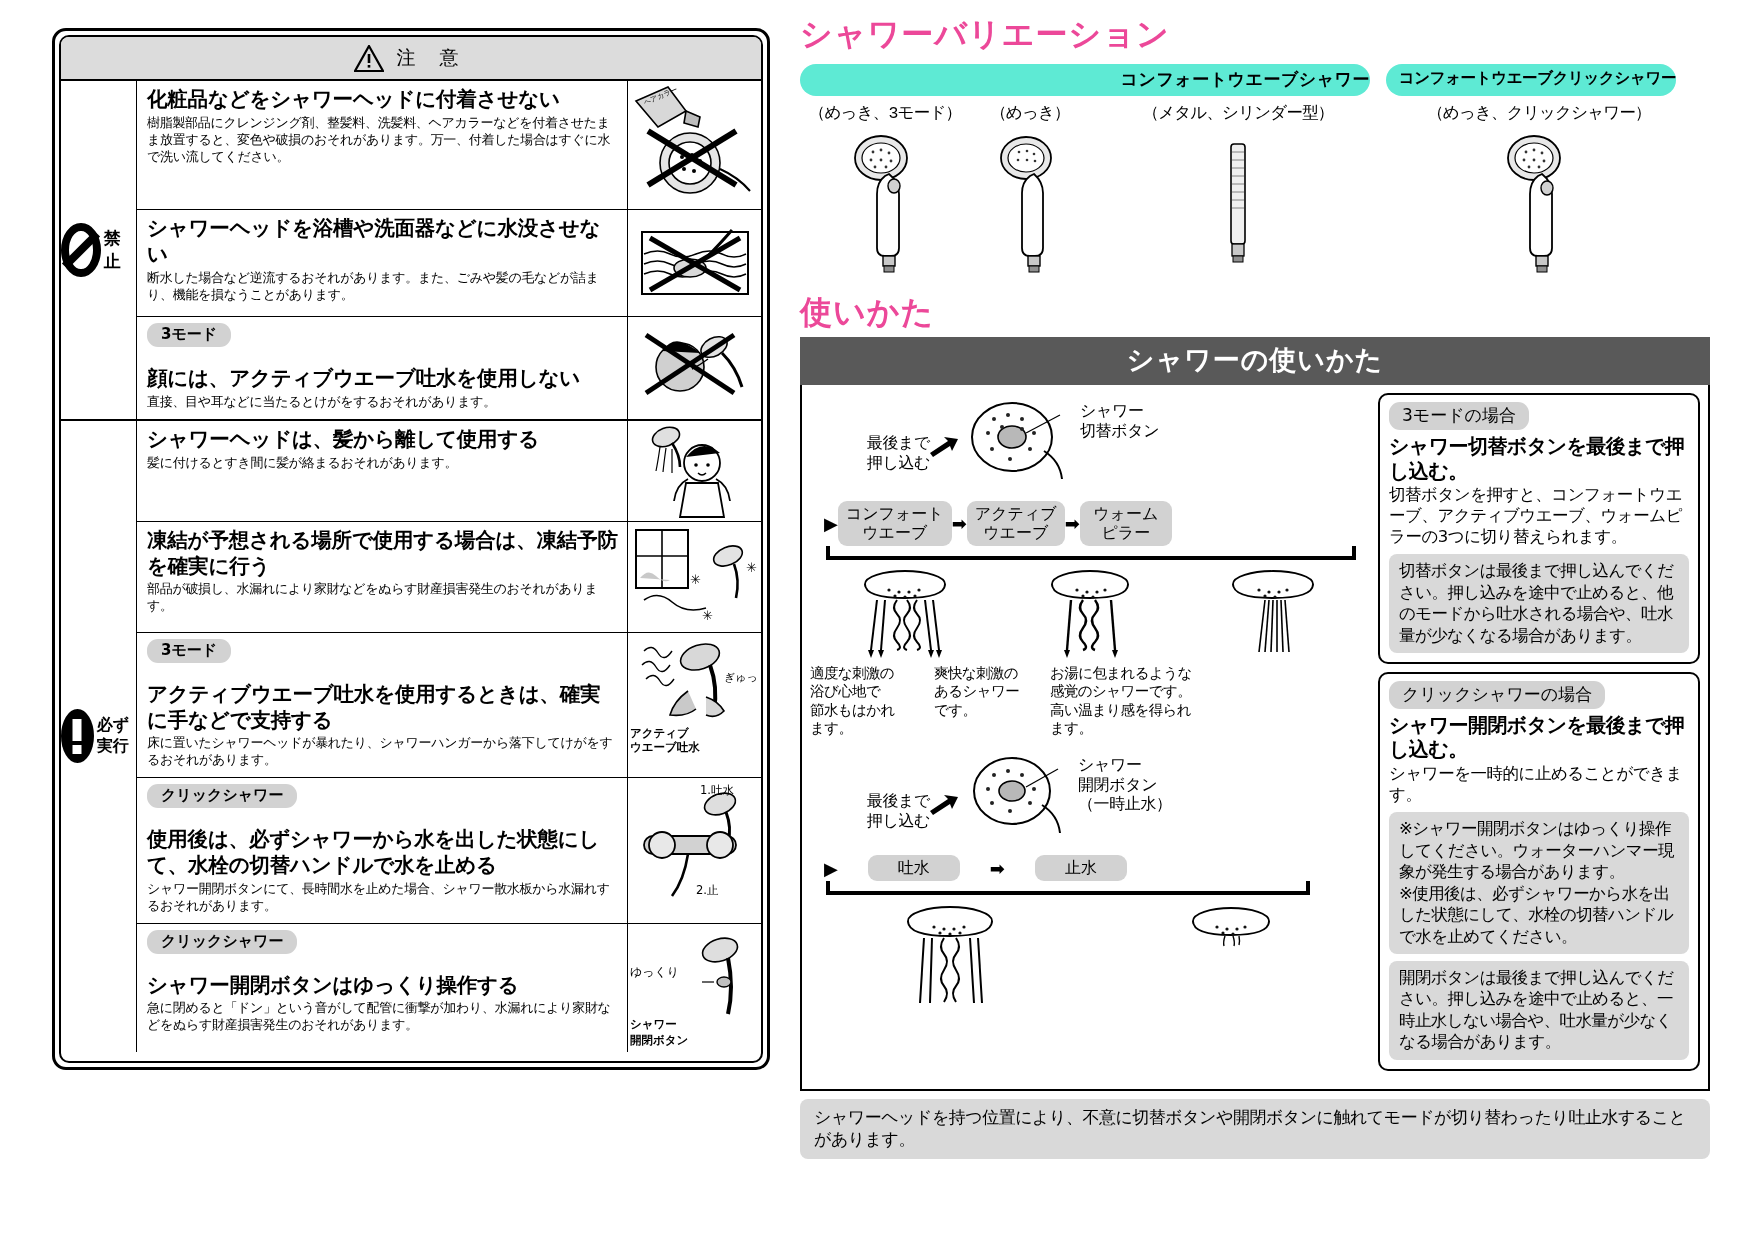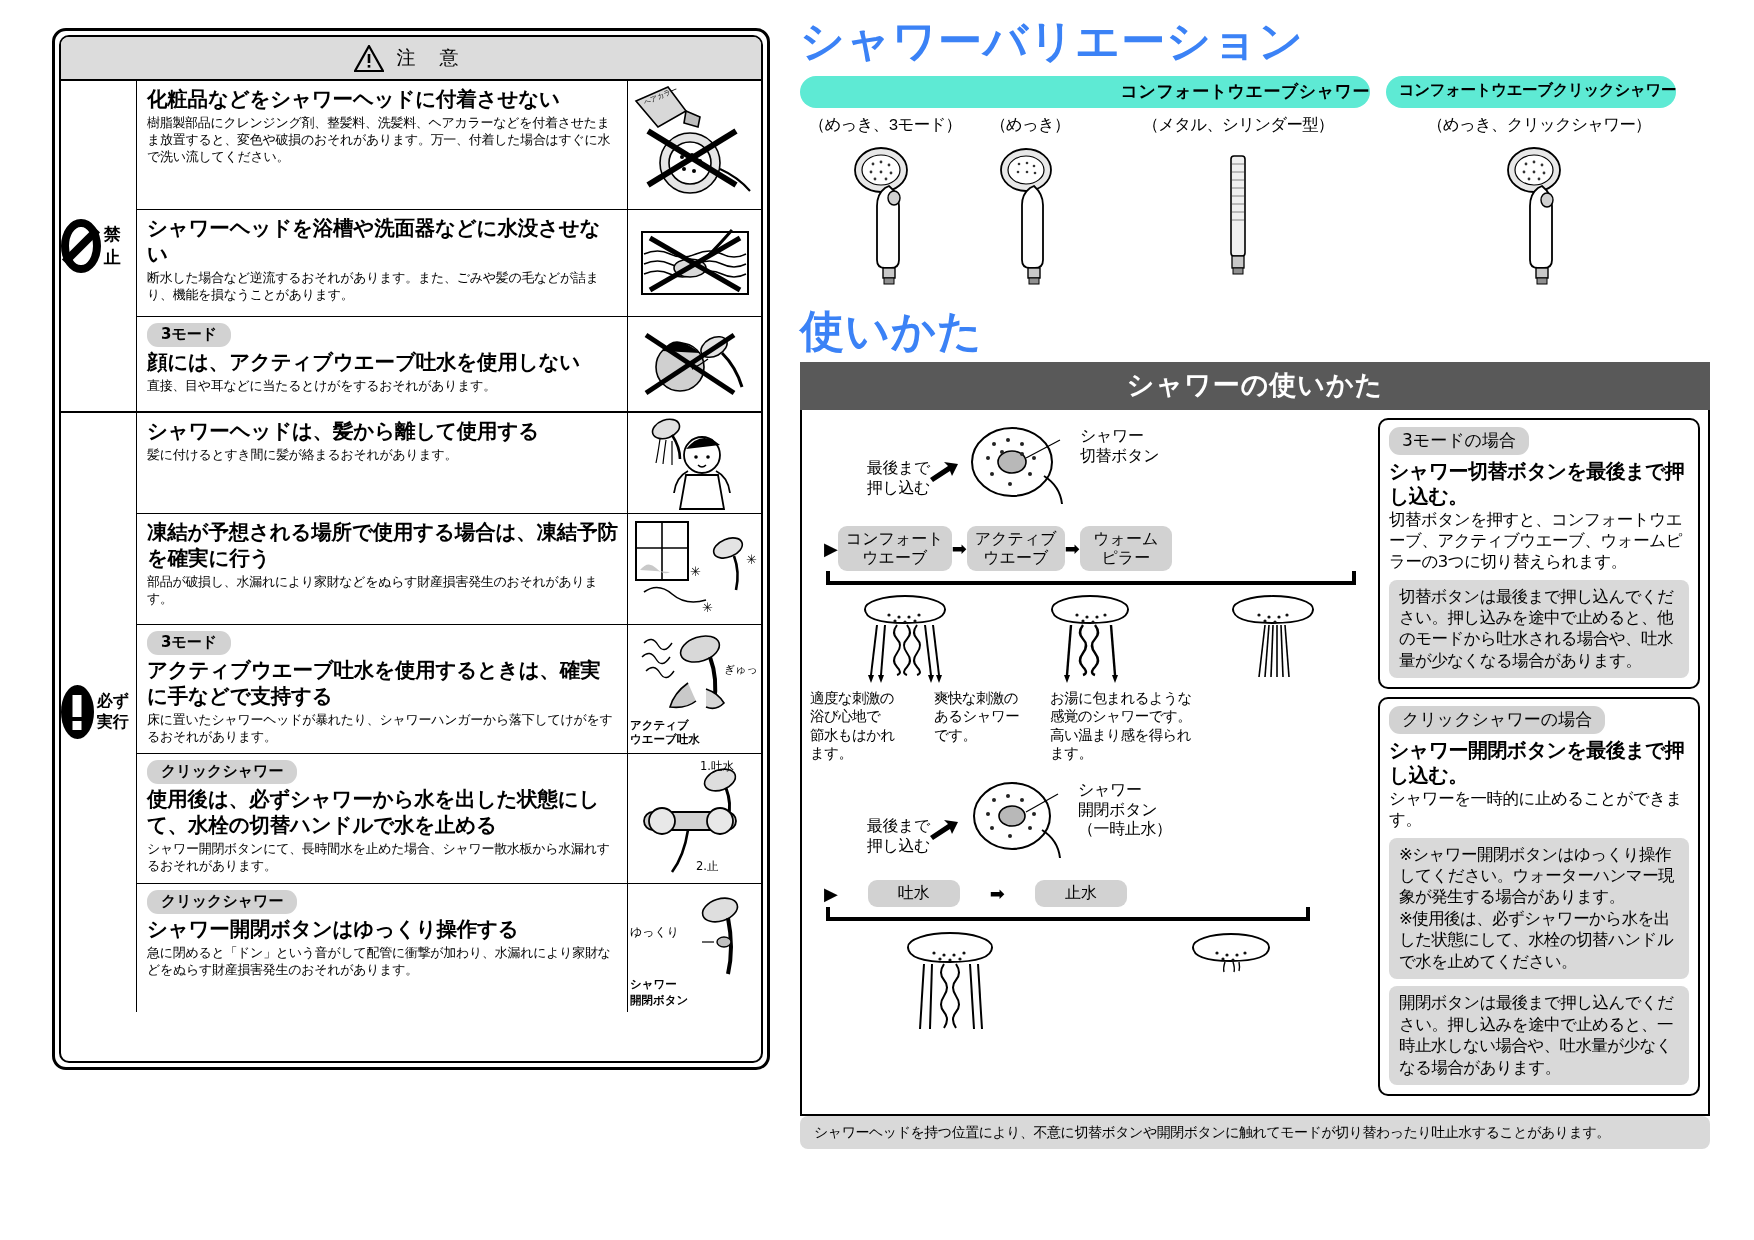--- a/index.html
+++ b/index.html
@@ -64,21 +64,21 @@
     border-left: 1.5px solid #000;
     position: relative;
     background: #fff;
   }
   .tag {
     display: inline-block;
     background: #d2d2d2;
     border-radius: 11px;
     font-size: 15px; font-weight: bold;
     padding: 2px 14px 3px 14px;
-    margin-bottom: 3px;
+    margin-bottom: 19px;
   }
   .hl {
     font-size: 20.5px; font-weight: bold; line-height: 1.26;
     letter-spacing: -0.2px;
   }
   .bd {
     font-size: 13px; line-height: 1.3; margin-top: 2px;
     letter-spacing: -0.3px;
   }
 
@@ -103,21 +103,21 @@
   }
   .excl-icon::after {
     content: ""; position: absolute; left: 50%; top: 36px;
     width: 9px; height: 9px; background: #fff; transform: translateX(-50%);
   }
 
   
   .right-panel { position: absolute; left: 800px; top: 18px; width: 910px; }
 
   .big-title {
-    font-size: 44px; font-weight: bold; color: #3b82f6;
+    font-size: 32px; font-weight: bold; color: #ec4899;
     letter-spacing: 1px; line-height: 1.05;
   }
   .big-title.second { margin-top: 14px; }
 
   .var-band-row { display: flex; gap: 16px; margin-top: 12px; }
   .var-band {
     background: #5eead4; border-radius: 16px;
     font-size: 17px; font-weight: bold;
     text-align: right; padding: 4px 0 5px 0;
     letter-spacing: 0.5px;
@@ -179,22 +179,22 @@
   }
   .arrow-r { font-size: 18px; font-weight: bold; }
 
   .mode-desc-row { display: flex; margin-top: 4px; }
   .mode-desc { font-size: 14.5px; line-height: 1.26; letter-spacing: -0.6px; }
 
   .label-sm { font-size: 16px; line-height: 1.22; letter-spacing: -0.4px; }
 
   .bottom-note {
     background: #d9d9d9; border-radius: 8px;
-    font-size: 14px; line-height: 1.32;
-    padding: 7px 10px 8px 14px; 
+    font-size: 17px; line-height: 1.32;
+    padding: 7px 10px 8px 14px; margin-top: 8px;
     letter-spacing: -0.5px;
   }
   .fig { display:block; }
 </style>
 </head>
 <body>
 
 <div class="left-panel">
   <div class="left-inner">
 

